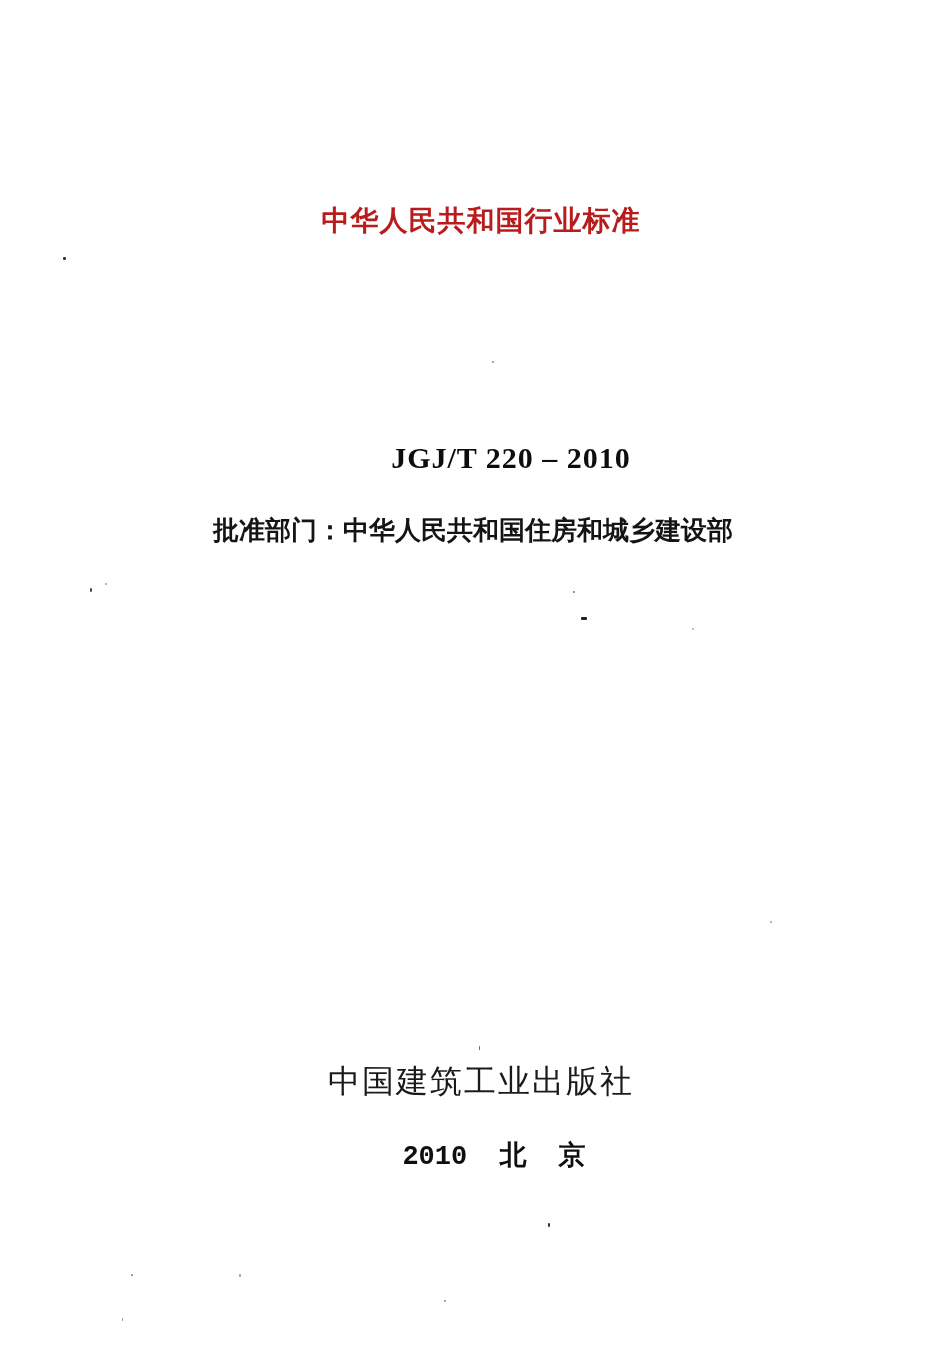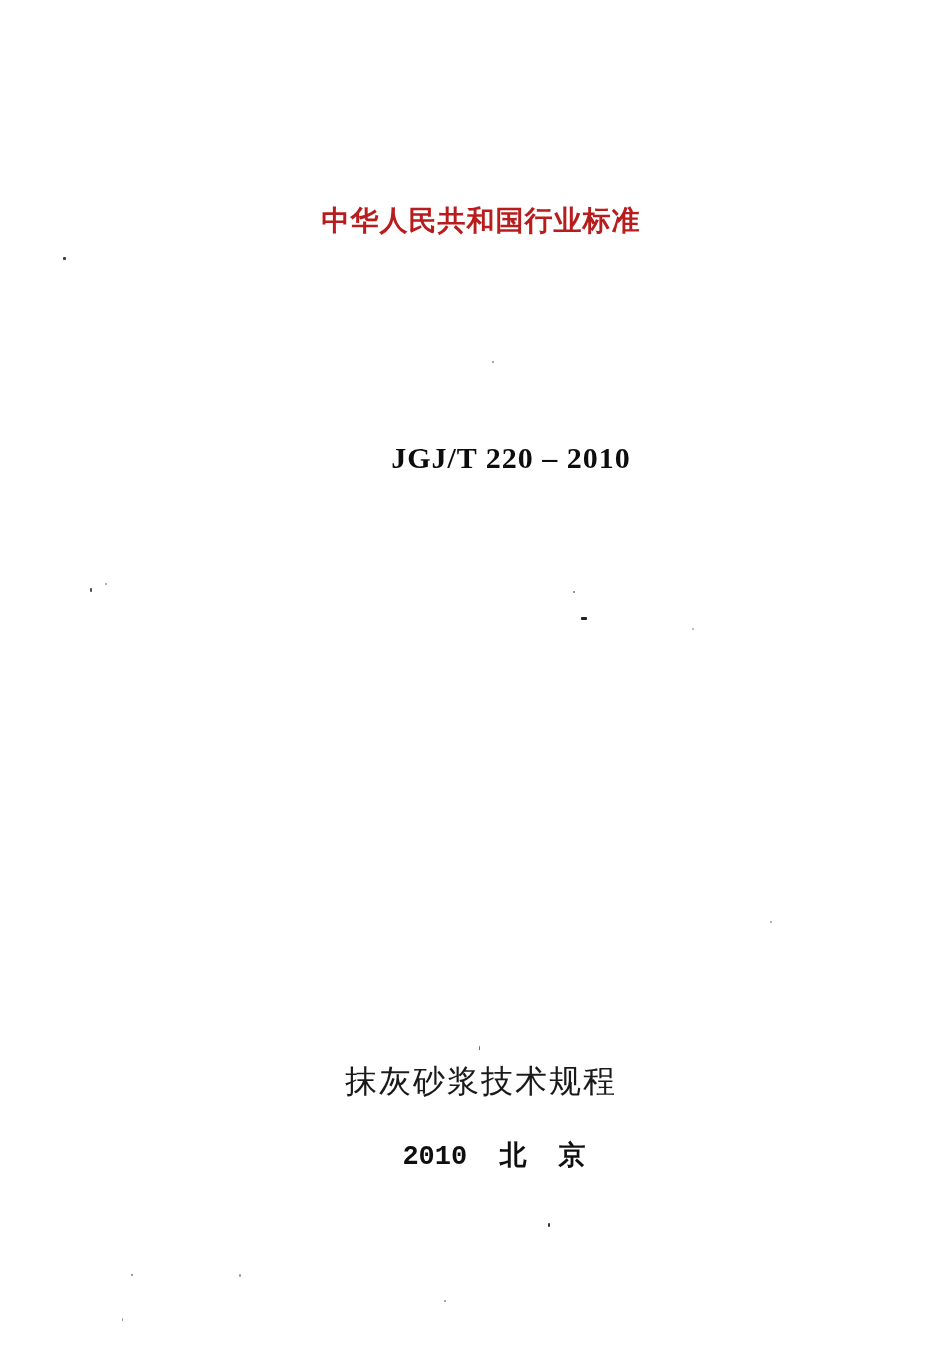--- a/index.html
+++ b/index.html
@@ -91,23 +91,26 @@
 
 <div class="page">
 
   <div class="abs centered heading-zh">中华人民共和国行业标准</div>
 
 
 
   <div class="abs std-code">JGJ/T 220 – 2010</div>
 
   <div class="abs issue-block">
+    <div class="issue-line approval-line">
+      <span>批准部门：</span><span>中华人民共和国住房和城乡建设部</span>
+    </div>
   </div>
 
-  <div class="abs centered publisher">抹灰砂浆技术规程</div>
+  <div class="abs centered publisher">中国建筑工业出版社</div>
 
   <div class="abs imprint">2010 北 京</div>
 
   <div>
     <div class="speck" style="left:63px;  top:257px;  width:3px; height:3px; background:#3a3a3a;"></div>
     <div class="speck" style="left:105px; top:583px;  width:2px; height:2px; background:#9a9a9a;"></div>
     <div class="speck" style="left:90px;  top:588px;  width:2px; height:4px; background:#4a4a4a;"></div>
     <div class="speck" style="left:492px; top:361px;  width:2px; height:2px; background:#8a8a8a;"></div>
     <div class="speck" style="left:573px; top:591px;  width:2px; height:2px; background:#777777;"></div>
     <div class="speck" style="left:581px; top:617px;  width:6px; height:3px; background:#222222;"></div>

